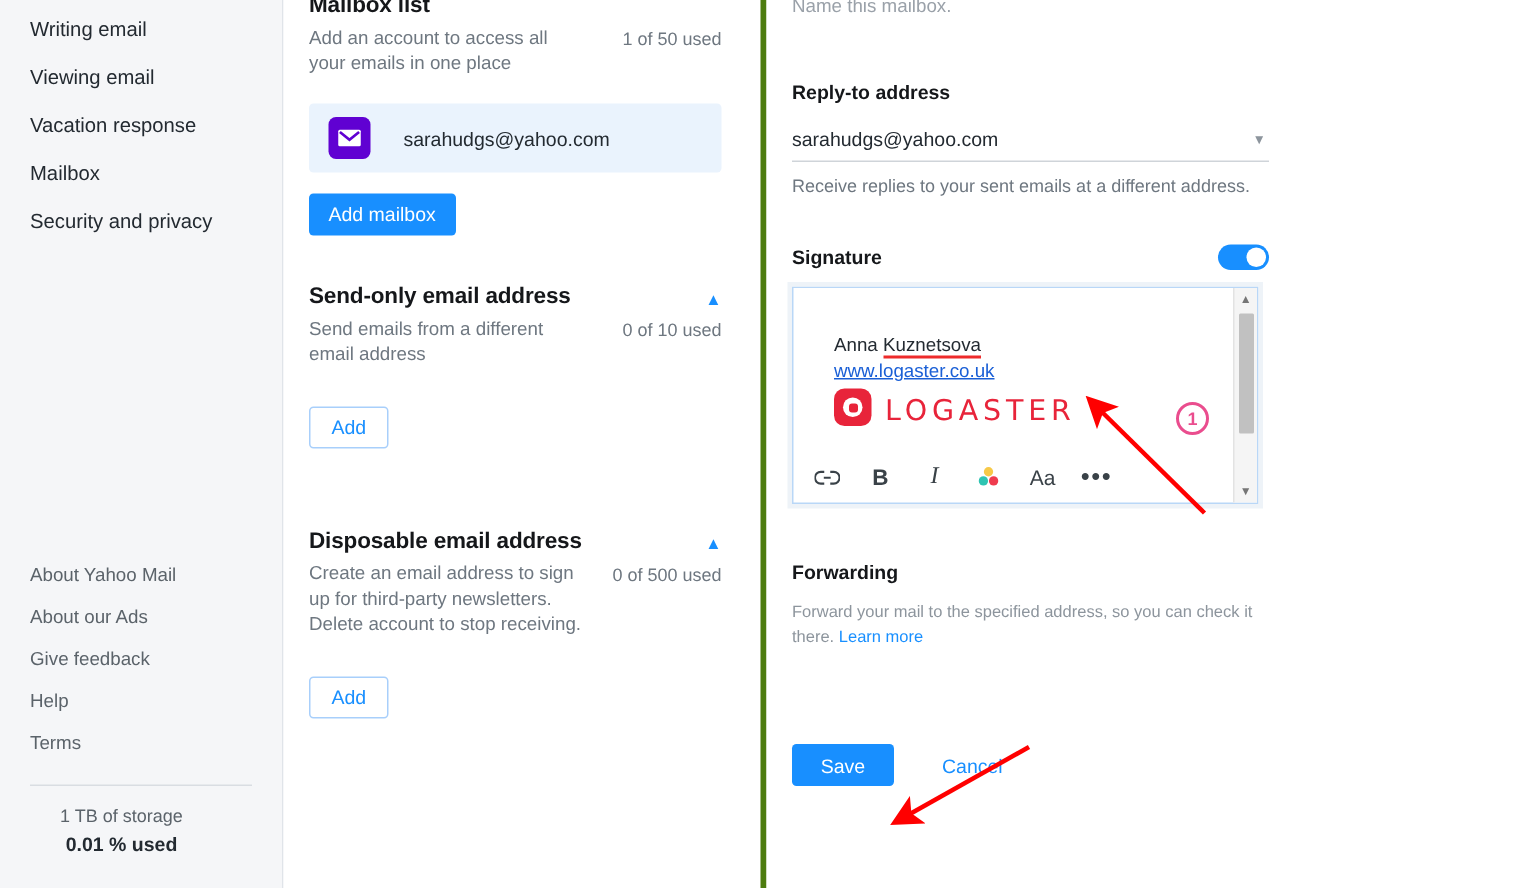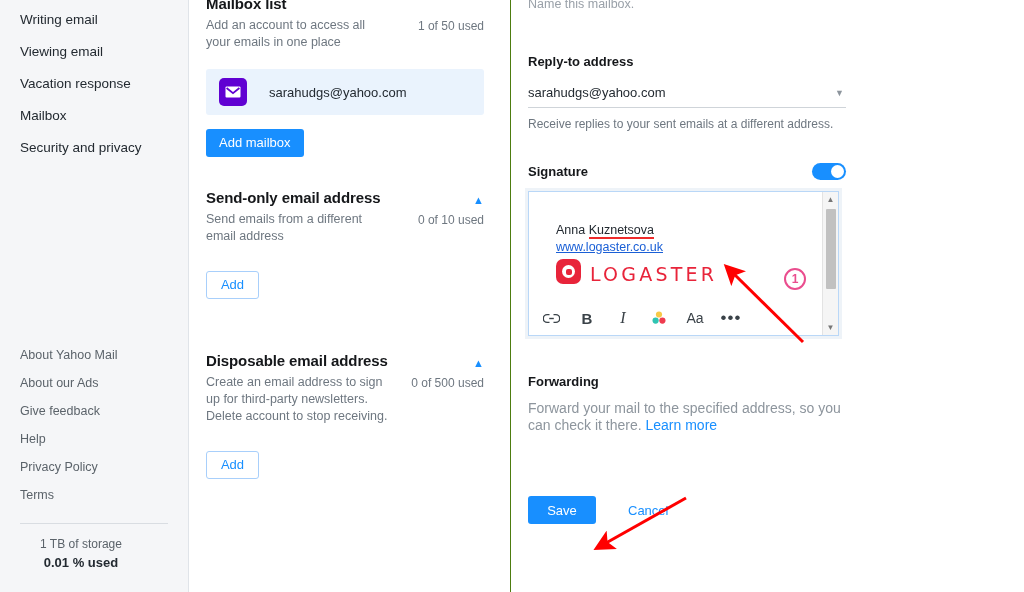--- a/index.html
+++ b/index.html
@@ -80,21 +80,21 @@
     line-height: 19px;
   }
 
   
   .mid-col {
     width: 322px;
     min-width: 322px;
     height: 592px;
     box-sizing: border-box;
     padding: 0 26px 0 17px;
-    border-right: 1px solid #4d7c0f;
+    border-right: 4px solid #4d7c0f;
     background: #ffffff;
     position: relative;
     overflow: hidden;
   }
   .mid-inner { padding-top: 0; }
 
   .sec-title-row {
     display: flex;
     align-items: flex-start;
     justify-content: space-between;
@@ -409,21 +409,21 @@
     border-radius: 1px;
   }
 
   .fwd-title {
     font-size: 13px;
     font-weight: bold;
     color: #15171a;
     margin-top: 38px;
   }
   .fwd-desc {
-    font-size: 14px;
+    font-size: 11px;
     color: #8d959d;
     line-height: 17px;
     margin-top: 11px;
     width: 318px;
   }
   .fwd-desc .learn {
     color: #188fff;
     cursor: pointer;
   }
   .fwd-row {
@@ -520,21 +520,20 @@
       <div class="nav-item"><span>Vacation response</span></div>
       <div class="nav-item"><span>Mailbox</span></div>
       <div class="nav-item"><span>Security and privacy</span></div>
     </div>
 
     <div class="sidebar-footer">
       <div class="foot-link"><span>About Yahoo Mail</span></div>
       <div class="foot-link"><span>About our Ads</span></div>
       <div class="foot-link"><span>Give feedback</span></div>
       <div class="foot-link"><span>Help</span></div>
-      <div class="foot-link"><span>Privacy Policy</span></div>
       <div class="foot-link"><span>Terms</span></div>
 
       <div class="foot-divider"></div>
 
       <div class="storage-block">
         <div class="storage-total">1 TB of storage</div>
         <div class="storage-used">0.01 % used</div>
       </div>
     </div>
   </div>

